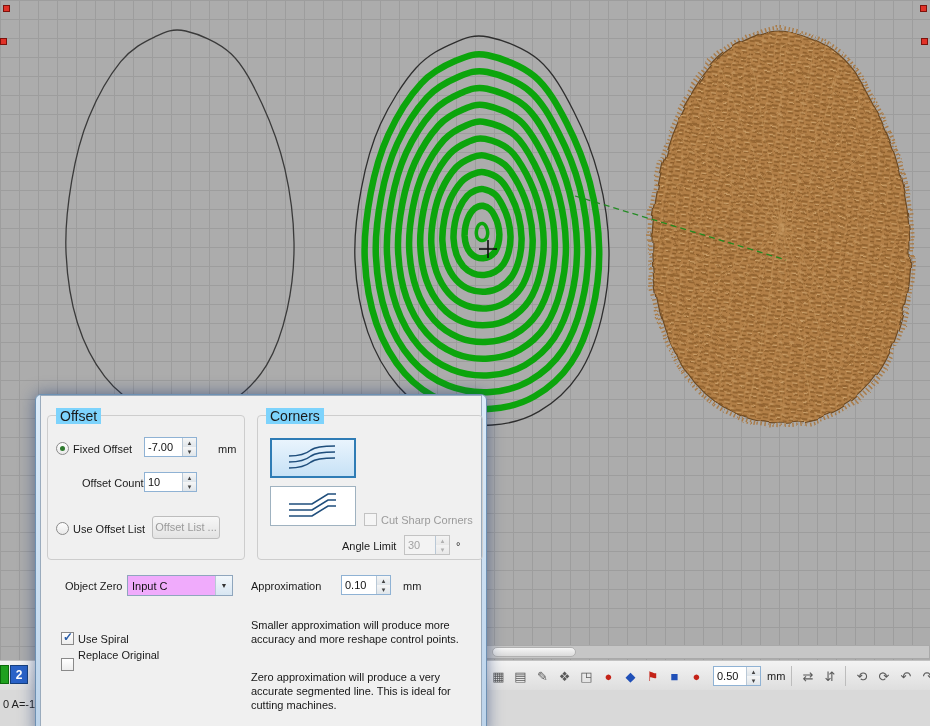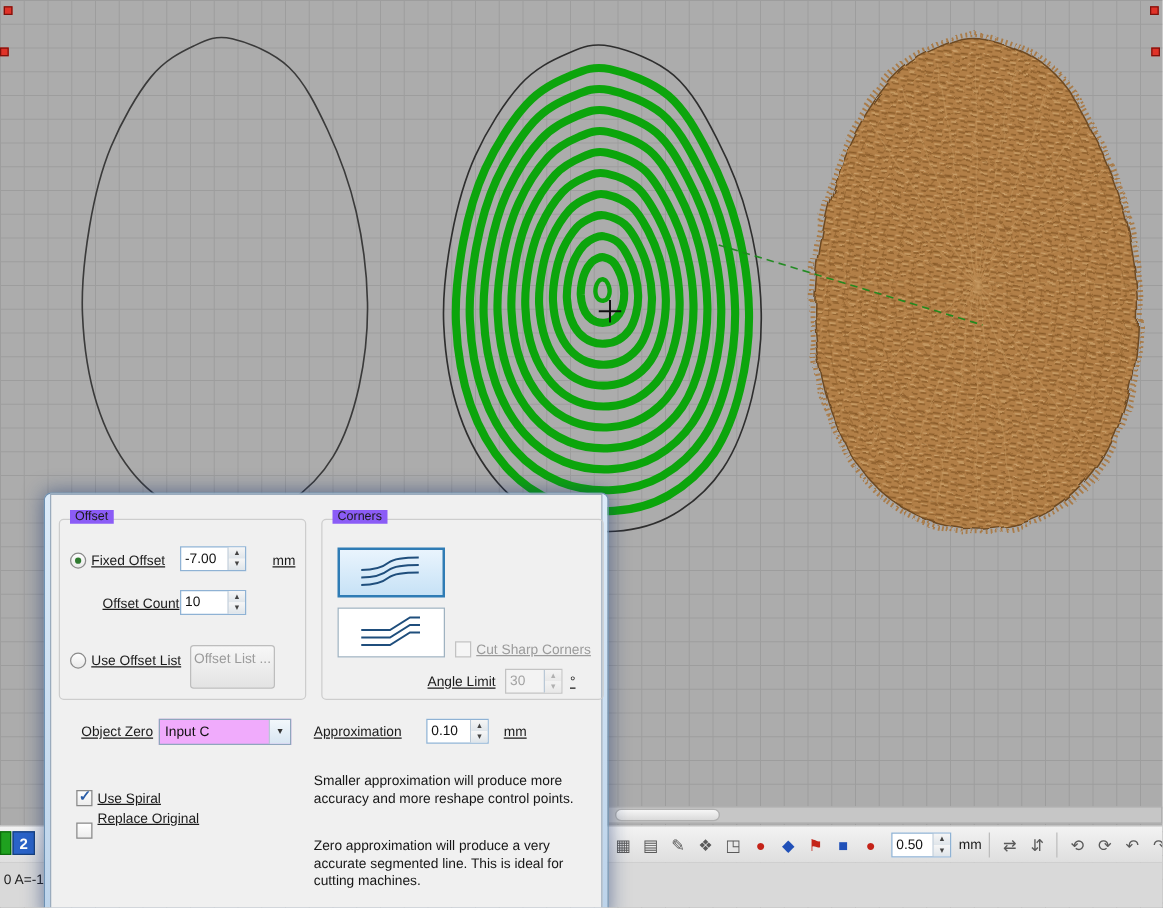--- a/index.html
+++ b/index.html
@@ -37,23 +37,23 @@
   .statusbar { position:absolute; left:0; right:0; top:690px; height:36px; background:#d9d9d9; z-index:3; }
   .status-text { position:absolute; left:3px; top:8px; font-size:11px; color:#222; }
 
   .dialog { position:absolute; left:35px; top:394px; width:452px; z-index:10;
     background:linear-gradient(#dcebf9,#bcd3ea); border:1px solid #6d90b2; border-radius:6px 6px 0 0;
     padding:0 4px 4px 4px; box-shadow:0 0 16px rgba(20,50,110,.55); }
   .dlg-title { height:23px; line-height:23px; font-size:12px; color:#111; padding-left:5px; text-shadow:0 0 4px #fff; }
   .dlg-body { position:relative; background:#f0f0f0; border:1px solid #9aabbd; height:336px; }
 
   .group { position:absolute; border:1px solid #cdcdcd; border-radius:4px; }
-  .glabel { position:absolute; top:-8px; left:8px; background:#8b5cf6; padding:0 4px; font-size:10px; color:#1a1a1a; }
-
-  .lbl { position:absolute; font-size:11px; color:#1a1a1a; white-space:nowrap;text-decoration:underline; }
+  .glabel { position:absolute; top:-8px; left:8px; background:#7dd3fc; padding:0 4px; font-size:14px; color:#1a1a1a; }
+
+  .lbl { position:absolute; font-size:11px; color:#1a1a1a; white-space:nowrap; }
   .lbl.dis { color:#9b9b9b; }
 
   .radio { position:absolute; width:13px; height:13px; border:1px solid #8b8b8b; border-radius:50%; background:linear-gradient(#fefefe,#e9e9e9); }
   .radio.sel::after { content:""; position:absolute; left:3px; top:3px; width:5px; height:5px; border-radius:50%; background:#2f7a2f; }
 
   .check { position:absolute; width:13px; height:13px; border:1px solid #898989; background:linear-gradient(#fff,#ededed); }
   .check .ck { position:absolute; left:1px; top:-3px; font-size:12px; font-weight:bold; color:#2a5da8; }
   .check.dis { border-color:#c2c2c2; background:#f5f5f5; }
 
   .btn { position:absolute; font-size:11px; text-align:center; border:1px solid #9b9b9b; background:linear-gradient(#f7f7f7,#e3e3e3); border-radius:3px; color:#1a1a1a; }
@@ -211,21 +211,21 @@
         <span class="lbl" style="left:34px;top:61px">Offset Count</span>
         <span class="spin abs" style="left:96px;top:56px">
           <span class="val" style="width:37px">10</span>
           <span class="arrows">
             <span>▴</span>
             <span>▾</span>
           </span>
         </span>
         <span class="radio" style="left:8px;top:106px"></span>
         <span class="lbl" style="left:25px;top:107px">Use Offset List</span>
-        <div class="btn dis" style="left:104px;top:100px;width:68px;height:35px;line-height:21px">Offset List ...</div>
+        <div class="btn dis" style="left:104px;top:100px;width:68px;height:23px;line-height:21px">Offset List ...</div>
       </div>
 
       <div class="group" style="left:216px;top:19px;width:226px;height:145px">
         <span class="glabel">Corners</span>
         <div class="corner-btn sel" style="left:12px;top:22px">
           <svg width="58" height="28" viewBox="0 0 58 28">
             <g fill="none" stroke="#1f4e7c" stroke-width="1.6">
               <path d="M5 12 C16 12 22 10 27 6 C31 3 39 2 51 2"></path>
               <path d="M5 18 C16 18 22 16 27 12 C31 9 39 8 51 8"></path>
               <path d="M5 24 C16 24 22 22 27 18 C31 15 39 14 51 14"></path>

